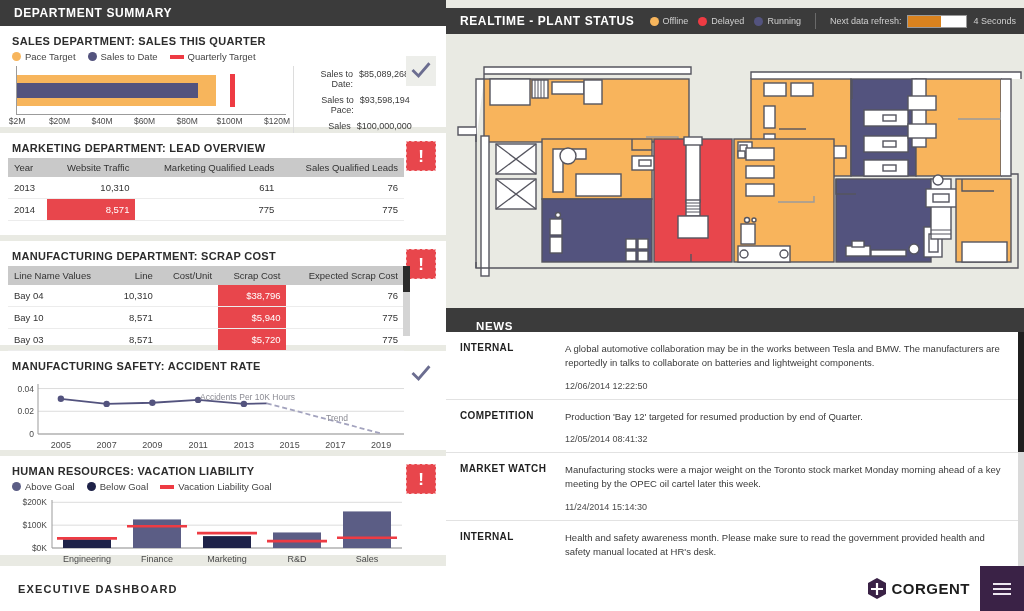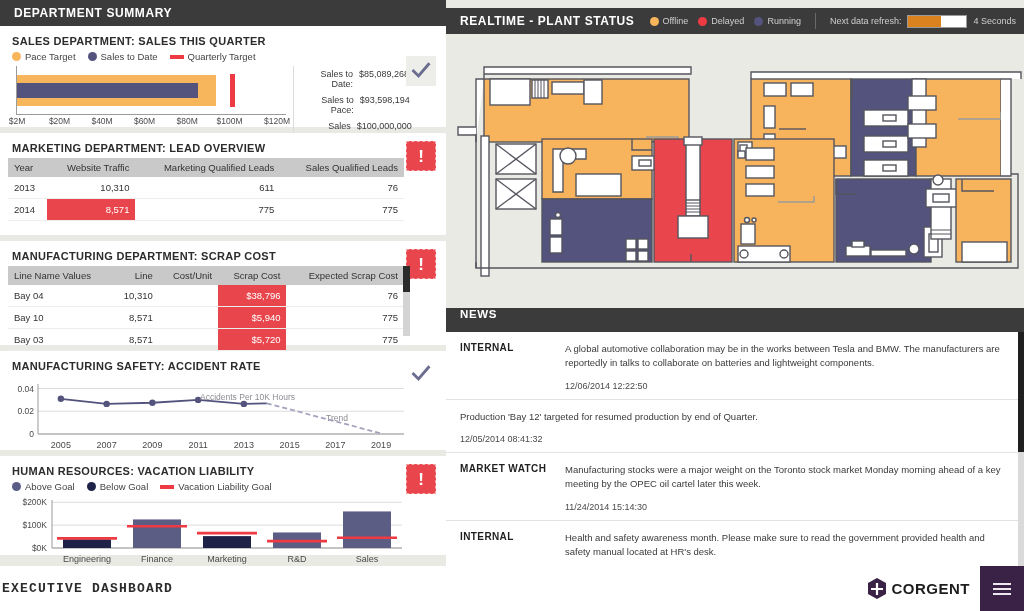--- a/index.html
+++ b/index.html
@@ -83,33 +83,33 @@
   }
   .rt-legend { display:flex; align-items:center; gap:10px; margin-left:auto; font-size:9px; color:#CFCFCF; font-weight:normal; letter-spacing:0; }
   .rt-legend .l { display:flex; align-items:center; gap:4px; }
   .divider-v { width:1px; height:16px; background:#6a6a6a; margin:0 4px; }
   .refresh { display:flex; align-items:center; gap:6px; font-size:9px; color:#CFCFCF; font-weight:normal; letter-spacing:0; }
   .pbar { width:60px; height:13px; background:#fff; border:1px solid #9a9a9a; position:relative; }
   .pbar-fill { position:absolute; left:0; top:0; height:100%; background:#D9821E; }
 
   .plant { background:#E9EAE3; height:274px; position:relative; }
 
-  .news-header { background:#3B3B3B; height:24px; display:flex; align-items:flex-start; padding-left:14px; color:#fff; font-size:11.5px; font-weight:bold; letter-spacing:0.6px; }
+  .news-header { background:#3B3B3B; height:24px; display:flex; align-items:flex-end; padding-left:30px; color:#fff; font-size:11.5px; font-weight:bold; letter-spacing:0.6px; }
   .news-body { background:#ffffff; height:242px; overflow:hidden; position:relative; }
   .news-item { display:flex; padding:10px 14px 8px 14px; border-bottom:1px solid #E2E2E2; }
   .news-cat { width:105px; font-size:10px; font-weight:bold; color:#1f1f1f; letter-spacing:0.4px; flex-shrink:0; }
   .news-main { flex:1; }
   .news-text { font-size:9.5px; line-height:1.45; color:#3a3a3a; }
   .news-time { font-size:9px; color:#4a4a4a; margin-top:11px; }
   .news-scrollbar { position:absolute; right:0; top:0; width:6px; height:242px; background:#DADADA; }
   .news-thumb { width:6px; height:120px; background:#1f1f1f; }
 
   
   .footer { position:absolute; left:0; bottom:0; width:1024px; height:45px; background:#fff; display:flex; align-items:center; }
-  .footer-title { font-size:13px; font-weight:bold; letter-spacing:1.2px; color:#2b2b2b; padding-left:2px;font-family:Liberation Mono, monospace; }
+  .footer-title { font-size:11px; font-weight:bold; letter-spacing:1.2px; color:#2b2b2b; padding-left:18px; }
   .brand { margin-left:auto; display:flex; align-items:center; gap:2px; padding-right:10px; }
   .brand-name { font-size:15px; font-weight:bold; letter-spacing:0.5px; color:#1d1d1d; }
   .menu-btn { width:44px; height:45px; background:#3A2246; display:flex; align-items:center; justify-content:center; flex-direction:column; gap:3px; }
   .menu-btn i { display:block; width:18px; height:2px; background:#EDE7F0; }
 </style>
 </head>
 <body>
 
 <div class="app">
 
@@ -506,20 +506,21 @@
     <div class="news-body">
       <div id="newsList">
           <div class="news-item">
             <div class="news-cat">INTERNAL</div>
             <div class="news-main">
               <div class="news-text">A global automotive collaboration may be in the works between Tesla and BMW. The manufacturers are reportedly in talks to collaborate on batteries and lightweight components.</div>
               <div class="news-time">12/06/2014 12:22:50</div>
             </div>
           </div>
           <div class="news-item">
+            <div class="news-cat">COMPETITION</div>
             <div class="news-main">
               <div class="news-text">Production 'Bay 12' targeted for resumed production by end of Quarter.</div>
               <div class="news-time">12/05/2014 08:41:32</div>
             </div>
           </div>
           <div class="news-item">
             <div class="news-cat">MARKET WATCH</div>
             <div class="news-main">
               <div class="news-text">Manufacturing stocks were a major weight on the Toronto stock market Monday morning ahead of a key meeting by the OPEC oil cartel later this week.</div>
               <div class="news-time">11/24/2014 15:14:30</div>

